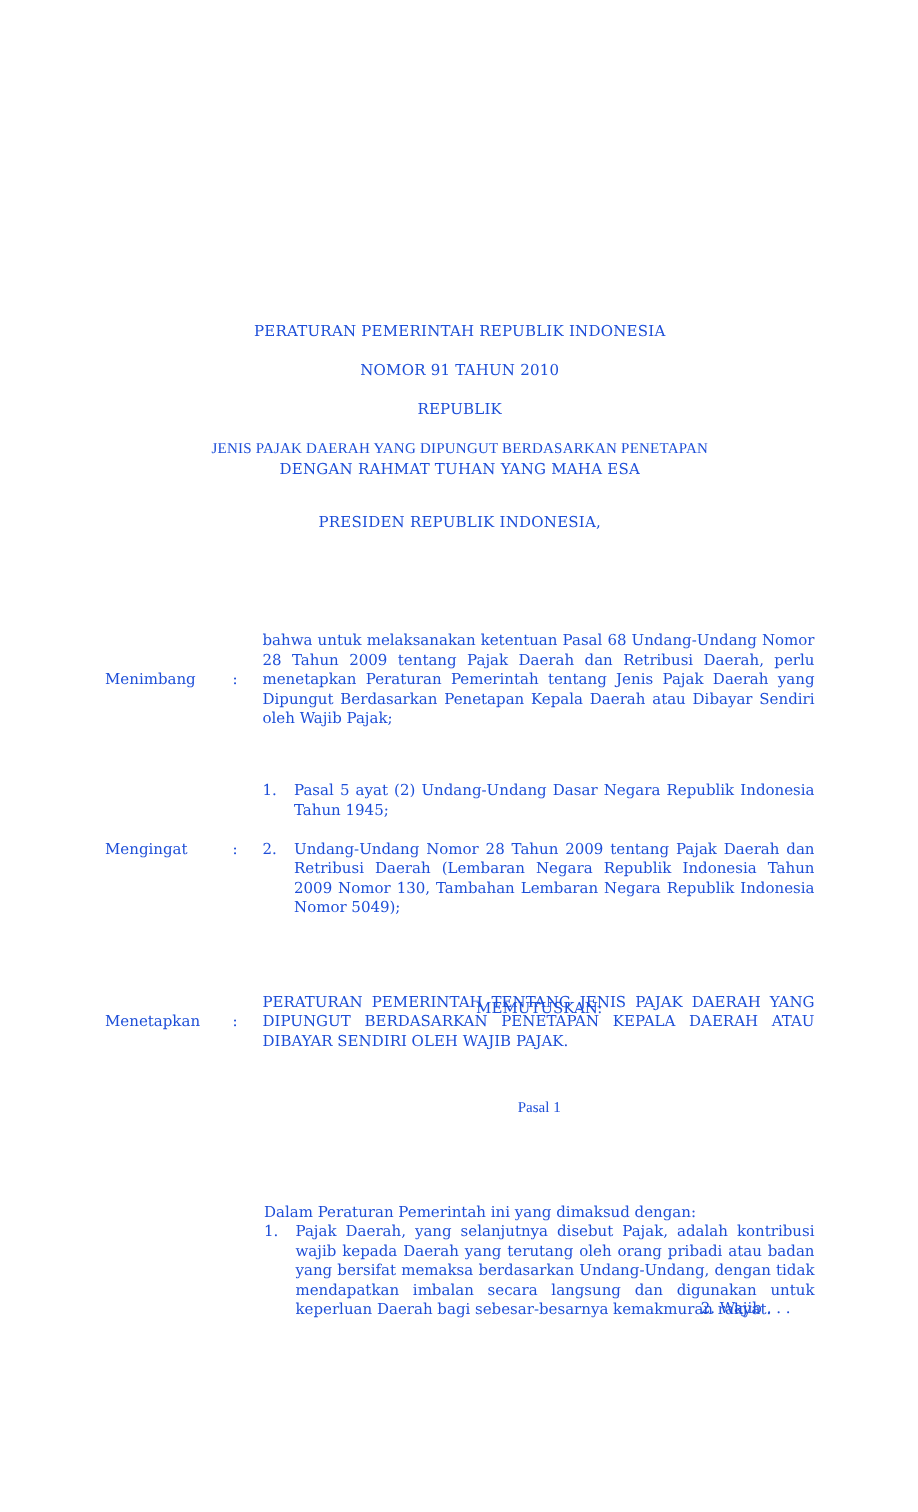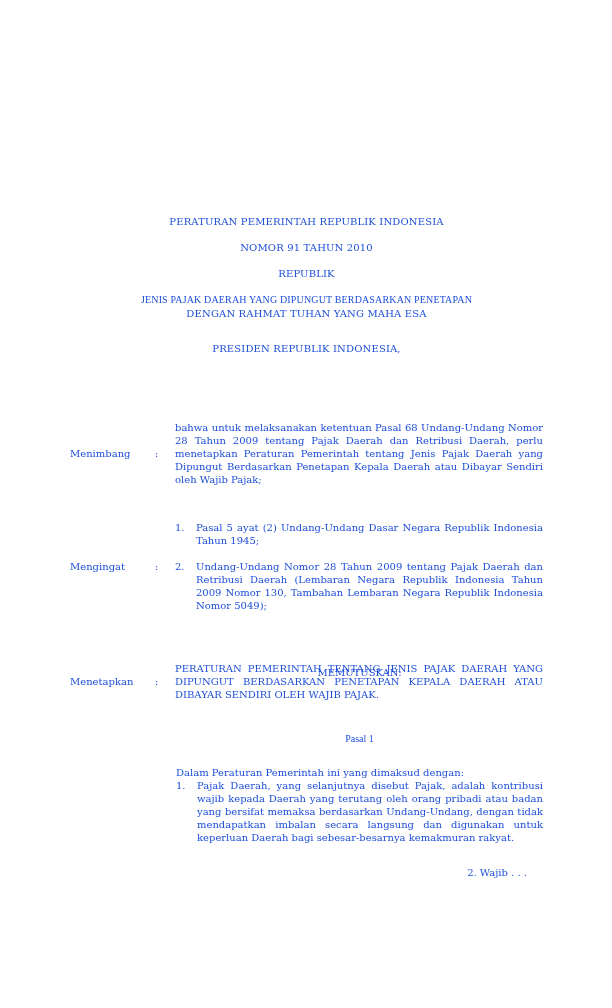--- a/index.html
+++ b/index.html
@@ -160,21 +160,21 @@
   <div class="center-heading" style="top:666px; left:176px; width:367px;">MEMUTUSKAN:</div>
 
   <div class="clause" style="top:662px;">
     <div class="clause-label">Menetapkan</div>
     <div class="clause-colon">:</div>
     <div class="clause-body caps">PERATURAN PEMERINTAH TENTANG JENIS PAJAK DAERAH YANG DIPUNGUT BERDASARKAN PENETAPAN KEPALA DAERAH ATAU DIBAYAR SENDIRI OLEH WAJIB PAJAK.</div>
   </div>
 
   <div class="center-heading" style="top:732px; left:176px; width:367px;font-family:Liberation Serif, serif;">Pasal 1</div>
 
-  <div class="article-body" style="top:766px;">
+  <div class="article-body" style="top:802px;">
     <div class="lead-line">Dalam Peraturan Pemerintah ini yang dimaksud dengan:</div>
     <div class="num-item">
       <div class="num-marker">1.</div>
       <div class="num-text">Pajak Daerah, yang selanjutnya disebut Pajak, adalah kontribusi wajib kepada Daerah yang terutang oleh orang pribadi atau badan yang bersifat memaksa berdasarkan Undang-Undang, dengan tidak mendapatkan imbalan secara langsung dan digunakan untuk keperluan Daerah bagi sebesar-besarnya kemakmuran rakyat.</div>
     </div>
   </div>
 
   <div class="catchword" style="top:866px;">2. Wajib . . .</div>
 
 </div>

